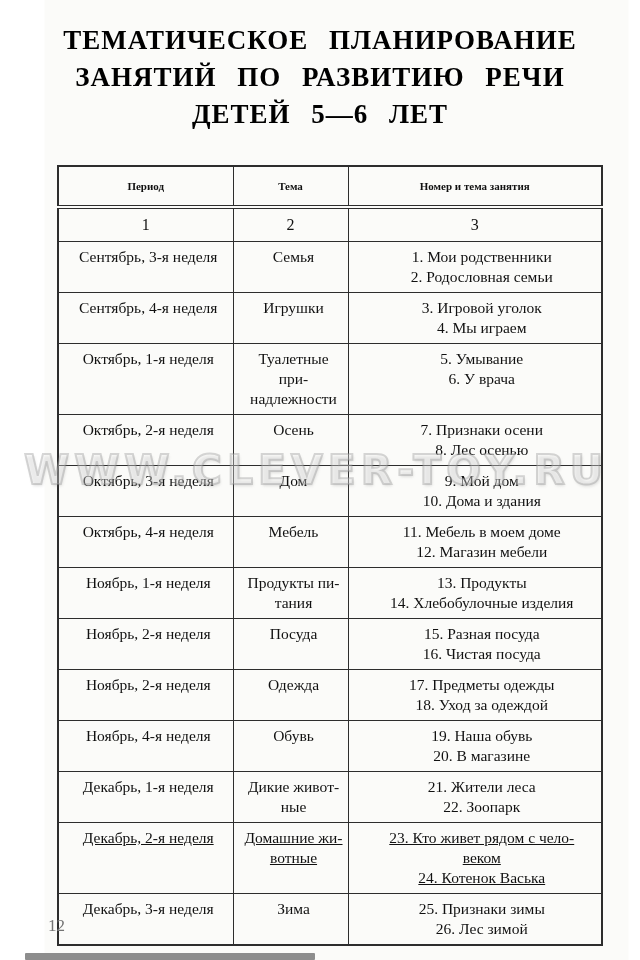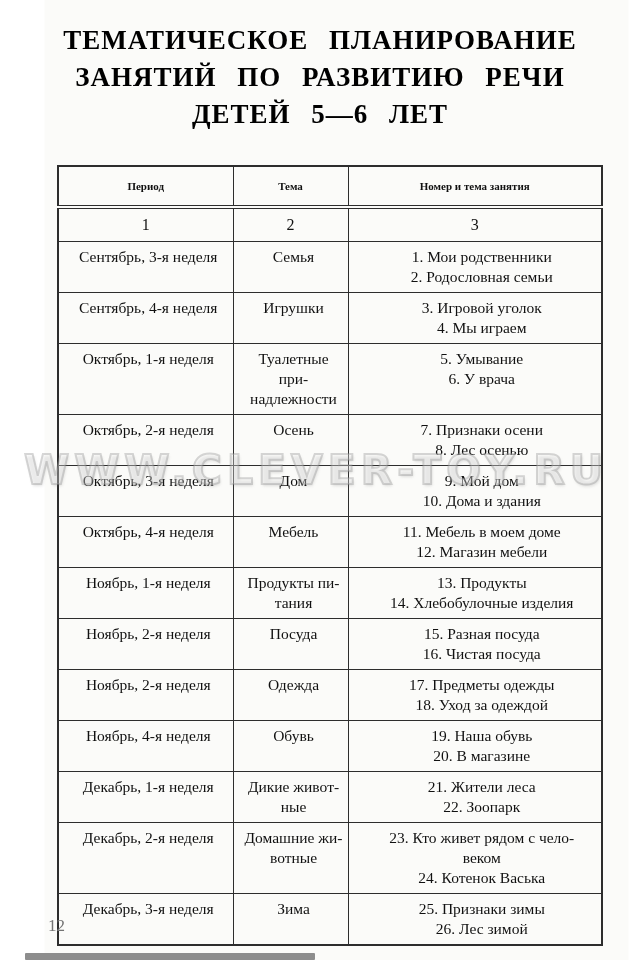--- a/index.html
+++ b/index.html
@@ -45,21 +45,21 @@
     font-size:16px;text-align:center;vertical-align:middle;
     height:28px;padding:2px;
   }
   tbody td{
     font-size:15.5px;line-height:20px;
     vertical-align:top;
     padding:5px 5px 5px 10px;
     white-space:pre-line;
   }
   tbody tr{height:50px;text-align:center;}
-  tbody tr.tall{height:70px;}
+  tbody tr.tall{height:70px;text-decoration:underline;}
   td.c2{padding-left:9px;padding-right:3px;margin-top:25px;}
   td.c3{padding-left:19px;}
 
   
   .watermark{
     position:absolute;top:448px;left:0;width:632px;
     text-align:center;
     font-family:"DejaVu Sans", sans-serif;
     font-weight:bold;
     font-size:41px;line-height:44px;

